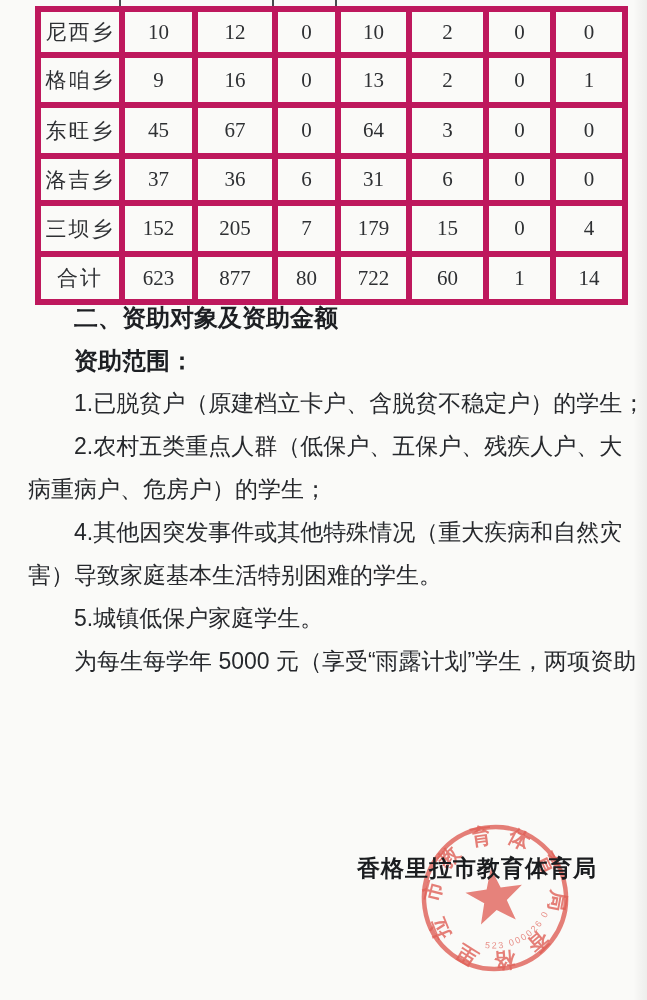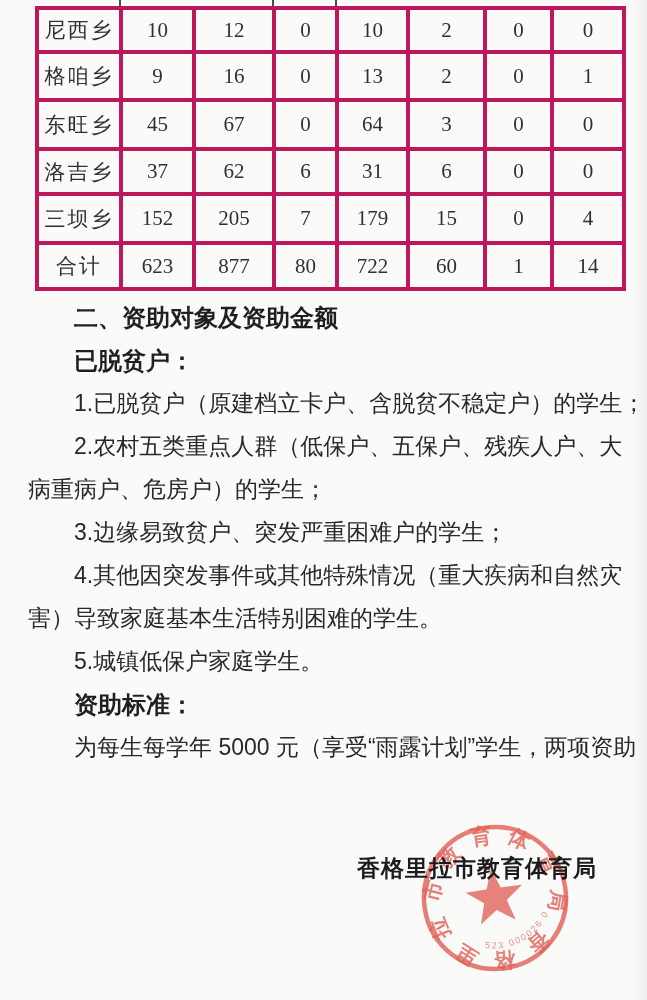--- a/index.html
+++ b/index.html
@@ -16,21 +16,21 @@
   }
   
   .tbl-wrap{position:absolute;left:35px;top:6px;}
   table.summary{
     border-collapse:collapse;
     font-family:"Liberation Serif","DejaVu Serif",serif;
     color:#2e3033;
     background:transparent;
   }
   table.summary td{
-    border:4px solid #be185d;
+    border:6px solid #be185d;
     text-align:center;vertical-align:middle;
     font-size:21px;
     padding:0 2px;
   }
   table.summary td.name-cell{letter-spacing:2px;}
   table.summary tr:nth-child(1) td{height:40px;}
   table.summary tr:nth-child(2) td{height:44px;}
   table.summary tr:nth-child(3) td{height:45px;margin-left:41px;}
   table.summary tr:nth-child(4) td{height:41px;}
   table.summary tr:nth-child(5) td{height:45px;}
@@ -114,21 +114,21 @@
             <td>67</td>
             <td>0</td>
             <td>64</td>
             <td>3</td>
             <td>0</td>
             <td>0</td>
           </tr>
           <tr>
             <td class="name-cell">洛吉乡</td>
             <td>37</td>
-            <td>62</td>
+            <td>36</td>
             <td>6</td>
             <td>31</td>
             <td>6</td>
             <td>0</td>
             <td>0</td>
           </tr>
           <tr>
             <td class="name-cell">三坝乡</td>
             <td>152</td>
             <td>205</td>
@@ -147,29 +147,27 @@
             <td>60</td>
             <td>1</td>
             <td>14</td>
           </tr>
         </tbody>
     </table>
   </div>
 
   <div class="text-block" id="body-text">
       <div class="line heading indent">二、资助对象及资助金额</div>
-      <div class="line heading indent">已脱贫户：</div>
+      <div class="line heading indent">资助范围：</div>
       <div class="line body indent">1.已脱贫户（原建档立卡户、含脱贫不稳定户）的学生；</div>
       <div class="line body indent">2.农村五类重点人群（低保户、五保户、残疾人户、大</div>
       <div class="line body">病重病户、危房户）的学生；</div>
-      <div class="line body indent">3.边缘易致贫户、突发严重困难户的学生；</div>
       <div class="line body indent">4.其他因突发事件或其他特殊情况（重大疾病和自然灾</div>
       <div class="line body">害）导致家庭基本生活特别困难的学生。</div>
       <div class="line body indent">5.城镇低保户家庭学生。</div>
-      <div class="line heading indent">资助标准：</div>
       <div class="line body indent">为每生每学年 5000 元（享受“雨露计划”学生，两项资助</div>
     </div>
 
   <div class="stamp">
     <svg width="160" height="160" viewBox="0 0 160 160">
       <defs>
         <path id="arcCircle" d="M 120.1 116.1 A 54 54 0 1 1 39.9 43.9 A 54 54 0 1 1 120.1 116.1" fill="none"></path>
         <path id="serialArc" d="M 24 92 A 60 60 0 0 0 136 92" fill="none"></path>
       </defs>
       <circle cx="80" cy="80" r="71" fill="none" stroke="#dc4b41" stroke-width="4.5" stroke-opacity="0.8"></circle>

